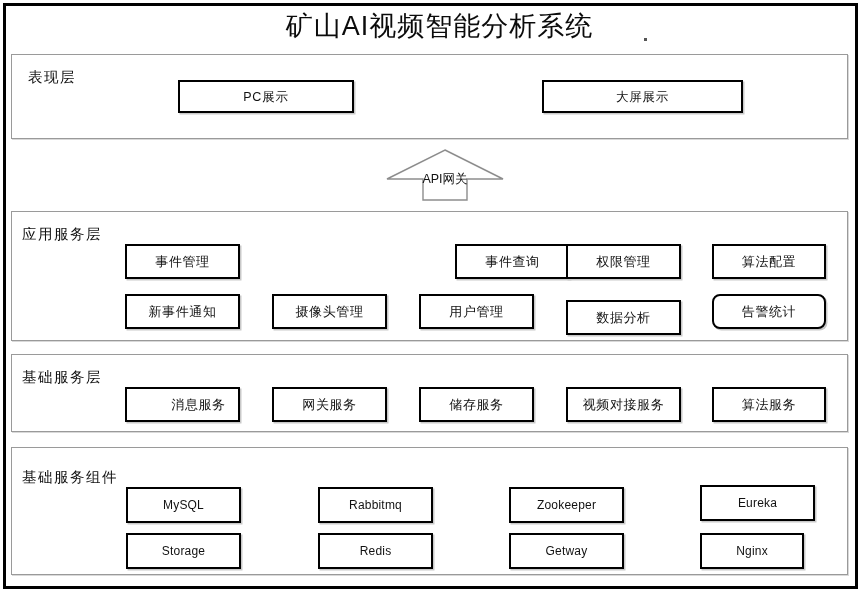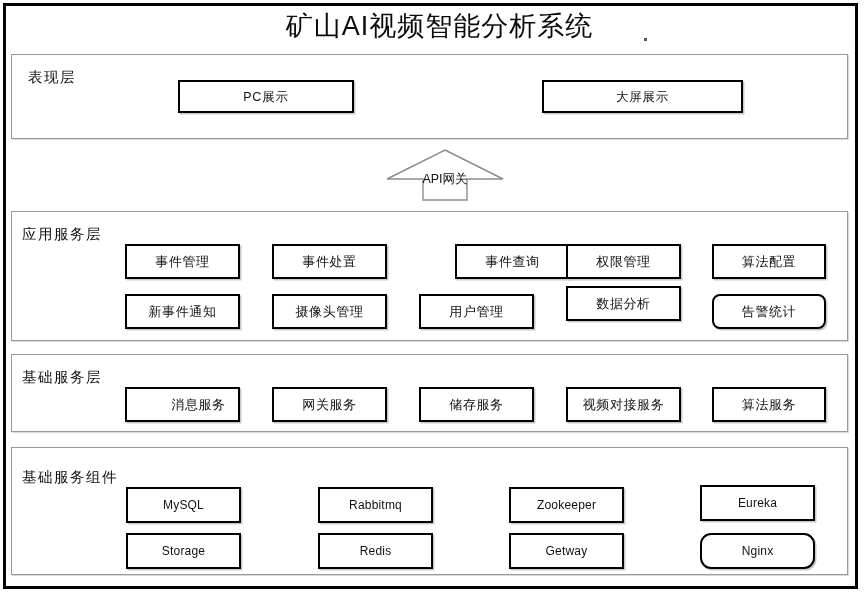--- a/index.html
+++ b/index.html
@@ -141,43 +141,40 @@
     </svg>
     <div id="api-gateway-label">API网关</div>
   </div>
 
   <div class="layer-panel" style="left:11px; top:211px; width:837px; height:130px;"></div>
   <div class="layer-label" style="left:22px; top:225px;">应用服务层</div>
 
   <div class="node-box" style="left:125px; top:244px; width:115px; height:35px;">
     <span class="node-label">事件管理</span>
   </div>
-  <div class="node-box" style="left:272px; top:244px; width:115px; height:35px;">
-    <span class="node-label">事件处置</span>
-  </div>
   <div class="node-box" style="left:419px; top:244px; width:115px; height:35px;margin-left:36px;">
     <span class="node-label">事件查询</span>
   </div>
   <div class="node-box" style="left:566px; top:244px; width:115px; height:35px;">
     <span class="node-label">权限管理</span>
   </div>
   <div class="node-box" style="left:712px; top:244px; width:114px; height:35px;">
     <span class="node-label">算法配置</span>
   </div>
 
   <div class="node-box" style="left:125px; top:294px; width:115px; height:35px;">
     <span class="node-label">新事件通知</span>
   </div>
   <div class="node-box" style="left:272px; top:294px; width:115px; height:35px;">
     <span class="node-label">摄像头管理</span>
   </div>
   <div class="node-box" style="left:419px; top:294px; width:115px; height:35px;">
     <span class="node-label">用户管理</span>
   </div>
-  <div class="node-box" style="left:566px; top:286px; width:115px; height:35px;">
+  <div class="node-box" style="left:566px; top:300px; width:115px; height:35px;">
     <span class="node-label">数据分析</span>
   </div>
   <div class="node-box" style="left:712px; top:294px; width:114px; height:35px;border-radius:8px;">
     <span class="node-label">告警统计</span>
   </div>
 
   <div class="layer-panel" style="left:11px; top:354px; width:837px; height:78px;"></div>
   <div class="layer-label" style="left:22px; top:368px;">基础服务层</div>
 
   <div class="node-box" style="left:125px; top:387px; width:115px; height:35px;padding-left:32px;">
@@ -214,17 +211,17 @@
 
   <div class="node-box en" style="left:126px; top:533px; width:115px; height:36px;">
     <span class="node-label">Storage</span>
   </div>
   <div class="node-box en" style="left:318px; top:533px; width:115px; height:36px;">
     <span class="node-label">Redis</span>
   </div>
   <div class="node-box en" style="left:509px; top:533px; width:115px; height:36px;">
     <span class="node-label">Getway</span>
   </div>
-  <div class="node-box en" style="left:700px; top:533px; width:115px; height:36px;border-radius:11px;">
+  <div class="node-box en" style="left:700px; top:533px; width:104px; height:36px;">
     <span class="node-label">Nginx</span>
   </div>
 
 </div>
 
 </body></html>

